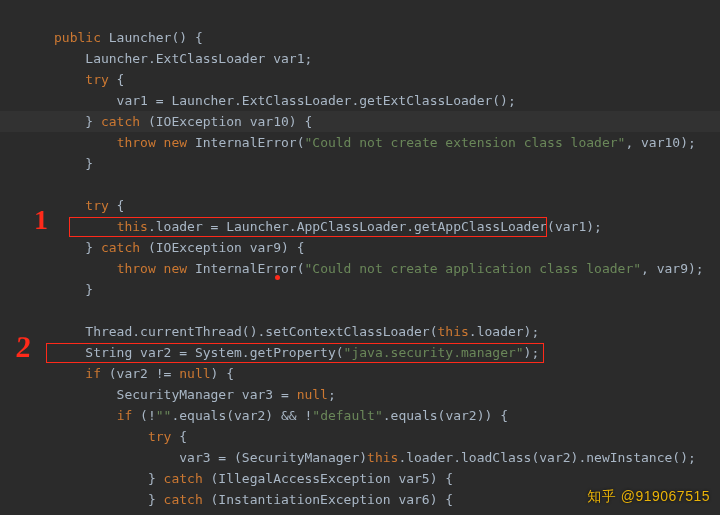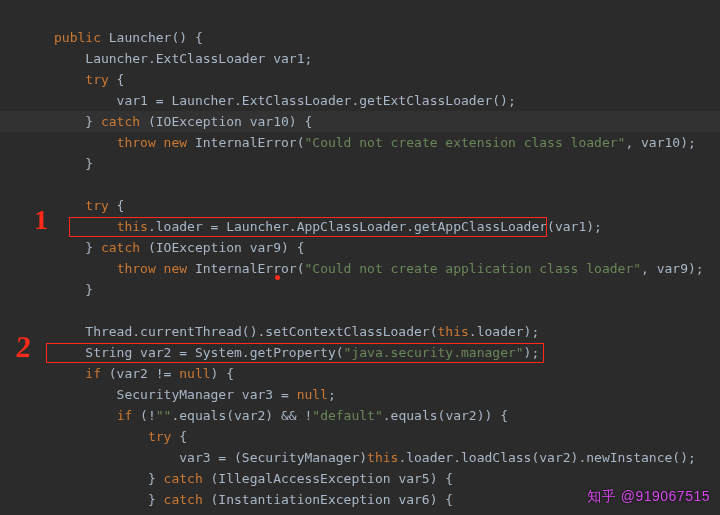--- a/index.html
+++ b/index.html
@@ -63,21 +63,21 @@
   .red-dot {
     position: absolute;
     left: 275px; top: 275px;
     width: 5px; height: 5px;
     background: #ff2a1a;
     border-radius: 50%;
   }
   .watermark {
     position: absolute;
     right: 10px; bottom: 8px;
-    color: #d946ef;
+    color: #eab308;
     font-family: Arial, sans-serif;
     font-size: 14px;
     text-shadow: 0 0 3px rgba(0,0,0,0.8);
     letter-spacing: 0.5px;
   }
 </style>
 </head>
 <body>
 
 <div class="hl-line"></div>

